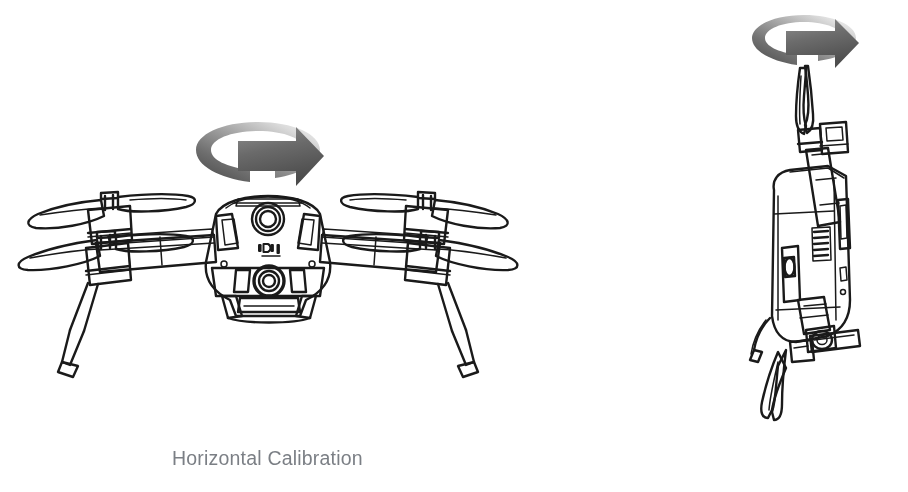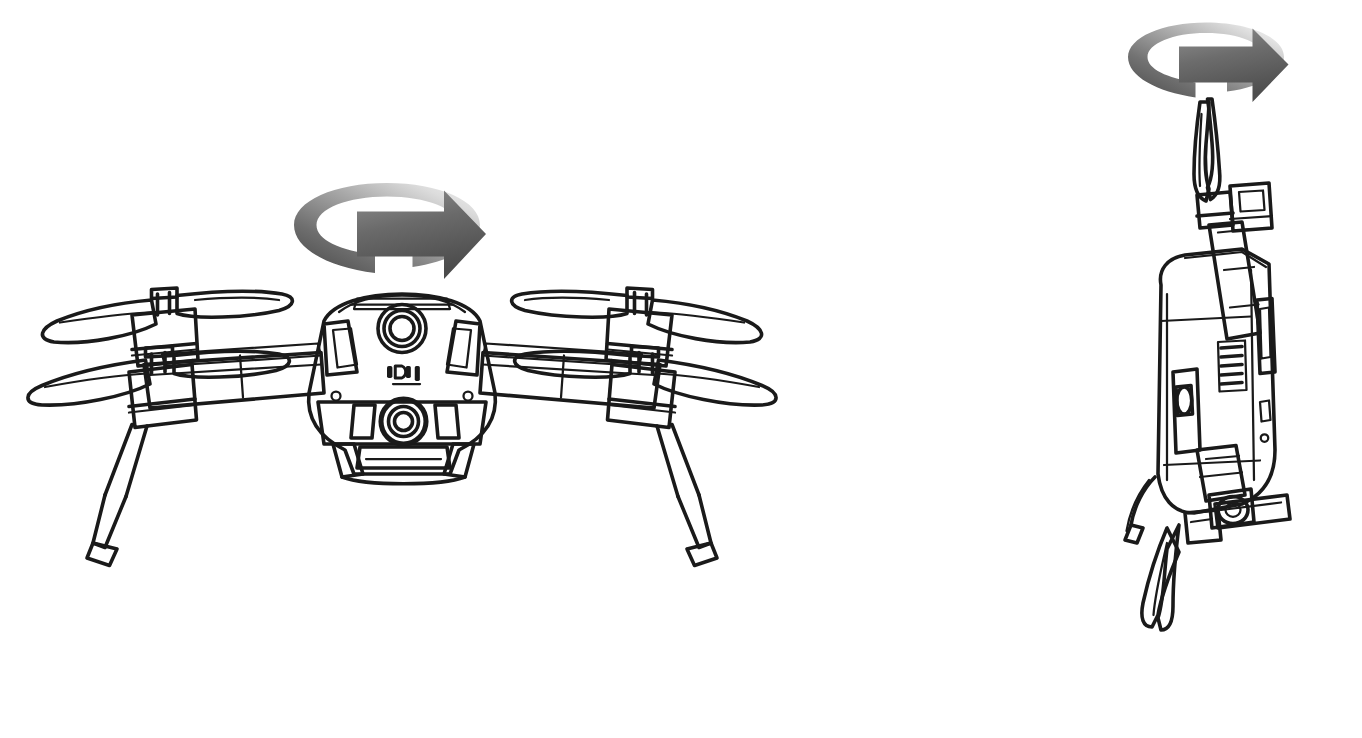--- a/index.html
+++ b/index.html
@@ -194,20 +194,21 @@
 
           <path d="M222 296 L236 296 L242 316 L228 318 Z" class="ln lnw2" fill="#fff"></path>
           <path d="M316 296 L302 296 L296 316 L310 318 Z" class="ln lnw2" fill="#fff"></path>
           <path d="M240 298 L298 298 L300 312 L238 312 Z" class="ln lnw2" fill="#fff"></path>
           <path d="M244 306 L294 306" class="ln lnw1"></path>
           <path d="M228 318 C244 324 294 324 310 318" class="ln lnw2" fill="#fff"></path>
         </g>
       </g>
     </svg>
 
+    <div class="caption" id="caption-horizontal">Horizontal Calibration</div>
   </div>
 
   <div class="figure" id="figure-vertical" style="left:700px;top:0px;width:208px;height:440px;">
 
     <svg width="208" height="440" viewBox="0 0 208 440">
       <defs>
         <linearGradient id="ringGradR" x1="0" y1="1" x2="1" y2="0">
           <stop offset="0%" stop-color="#484848"></stop>
           <stop offset="30%" stop-color="#737373"></stop>
           <stop offset="60%" stop-color="#b0b0b0"></stop>

